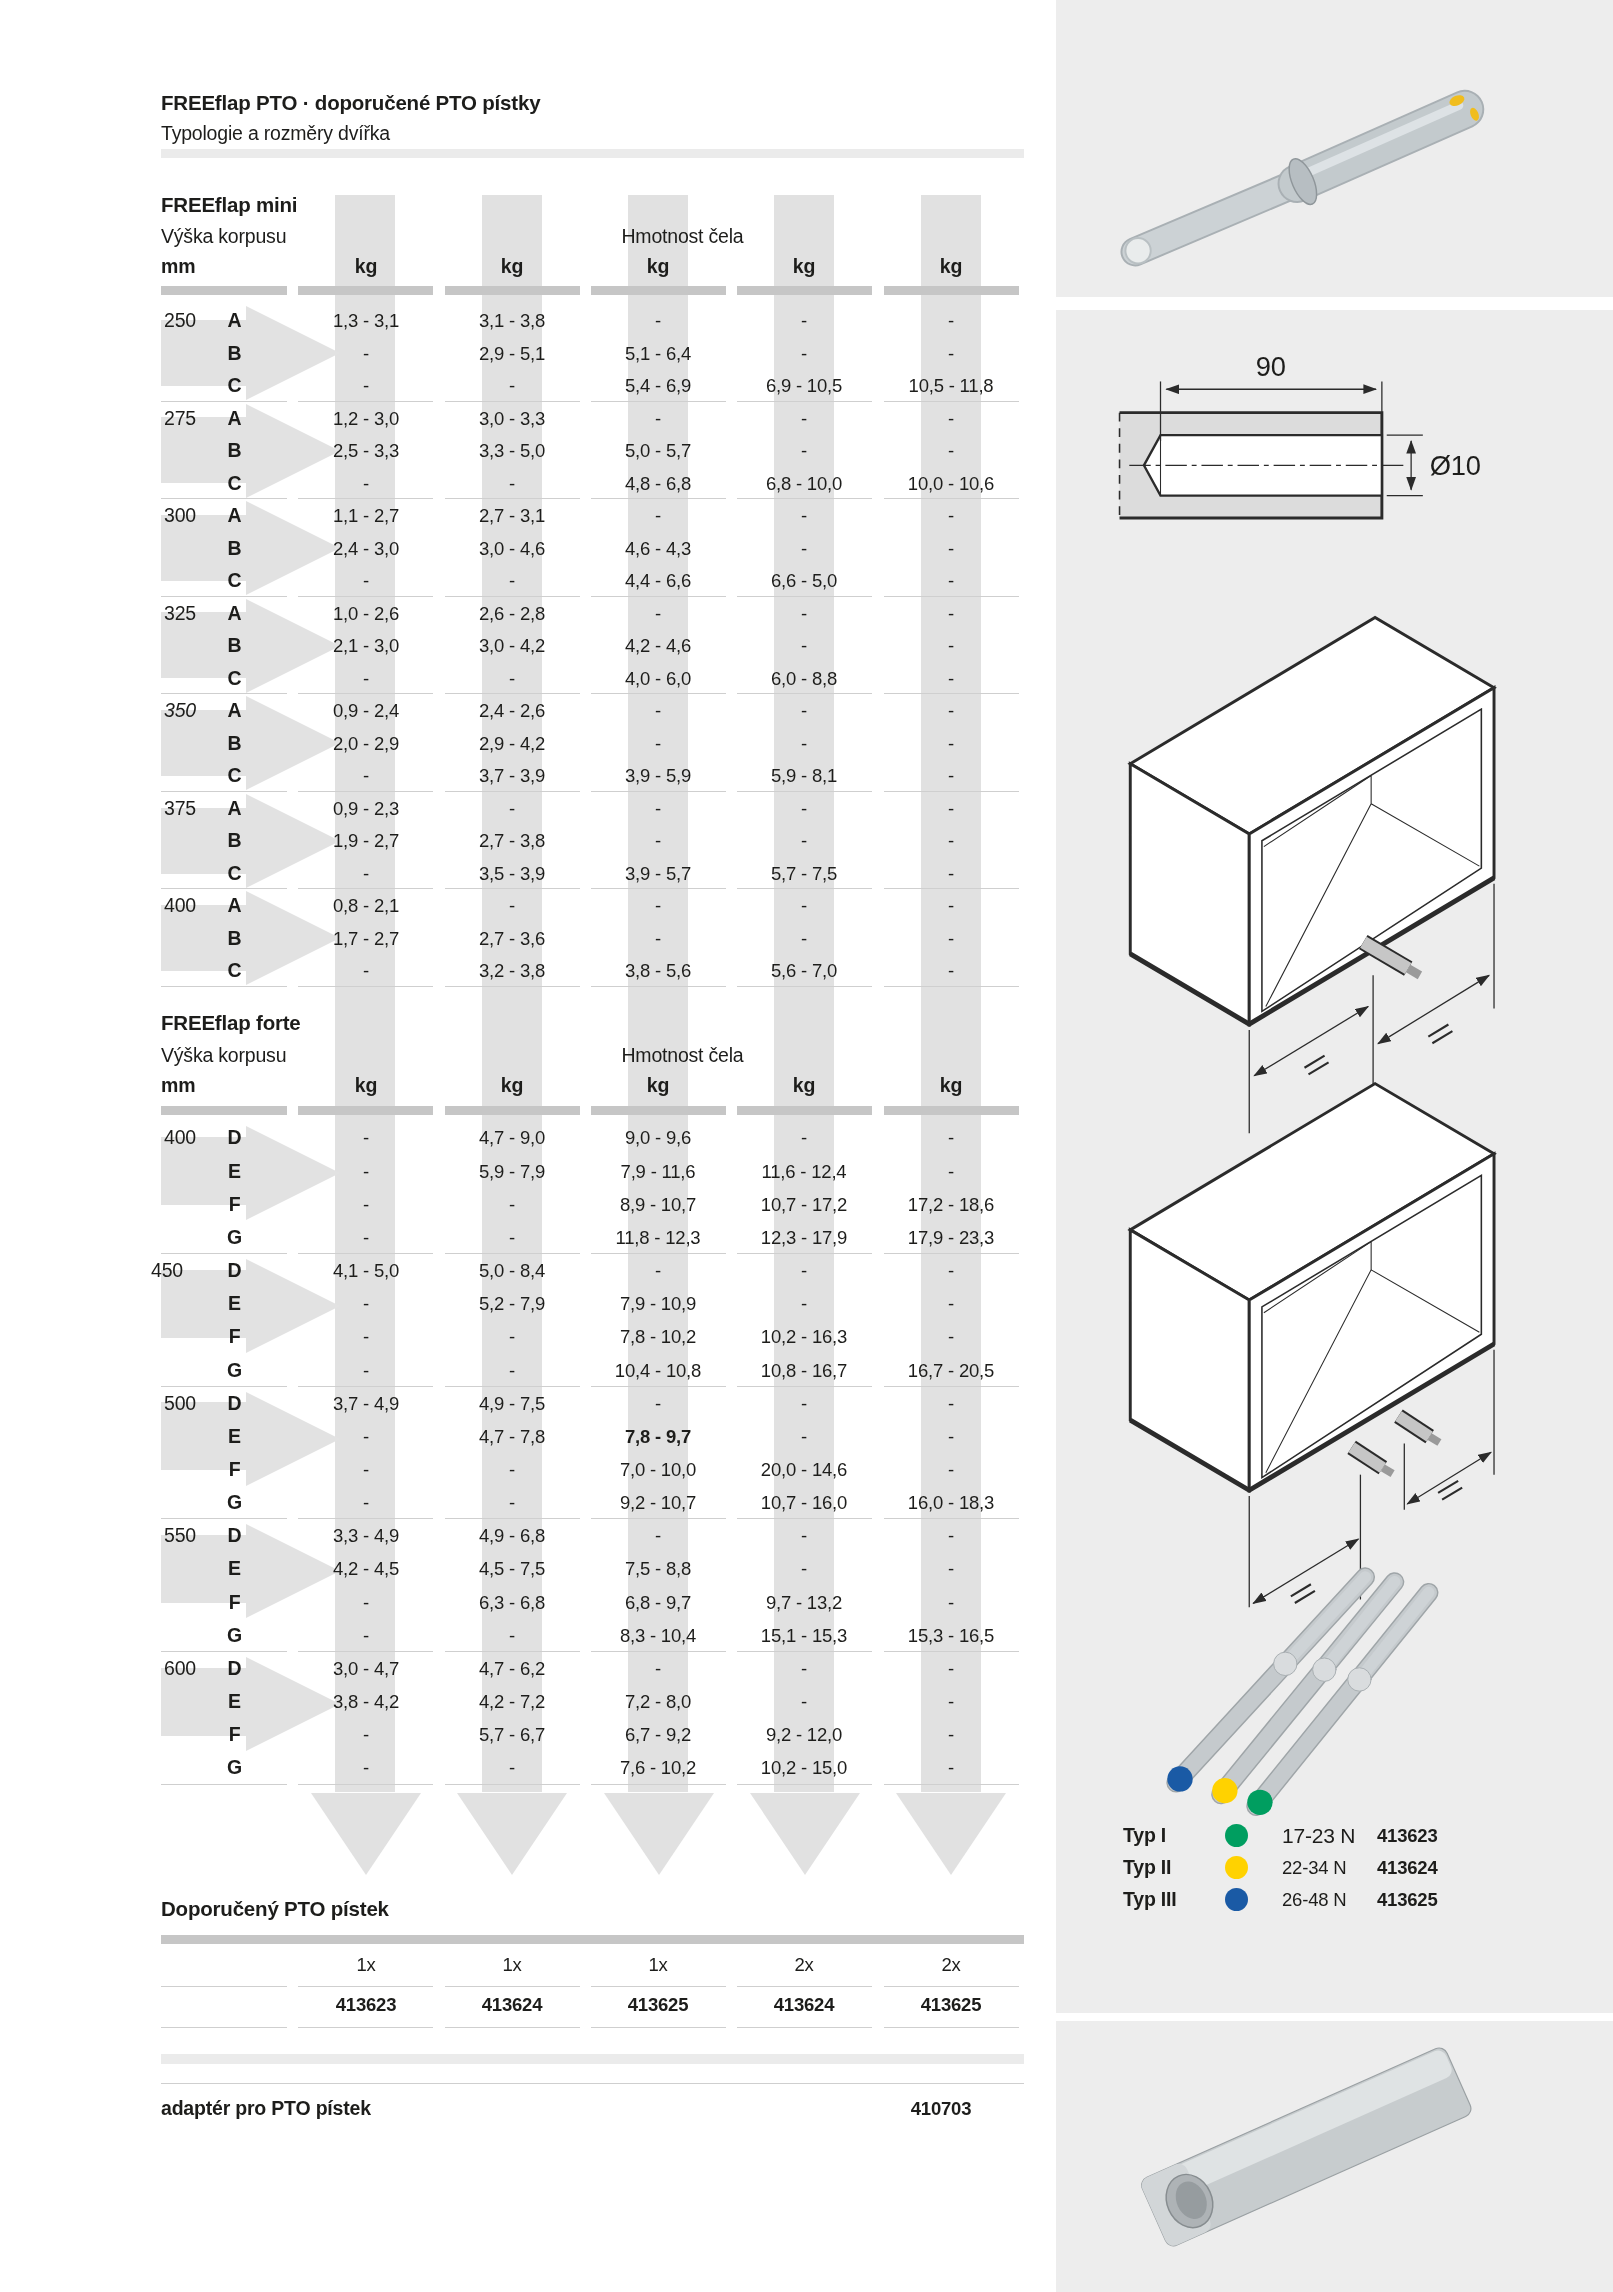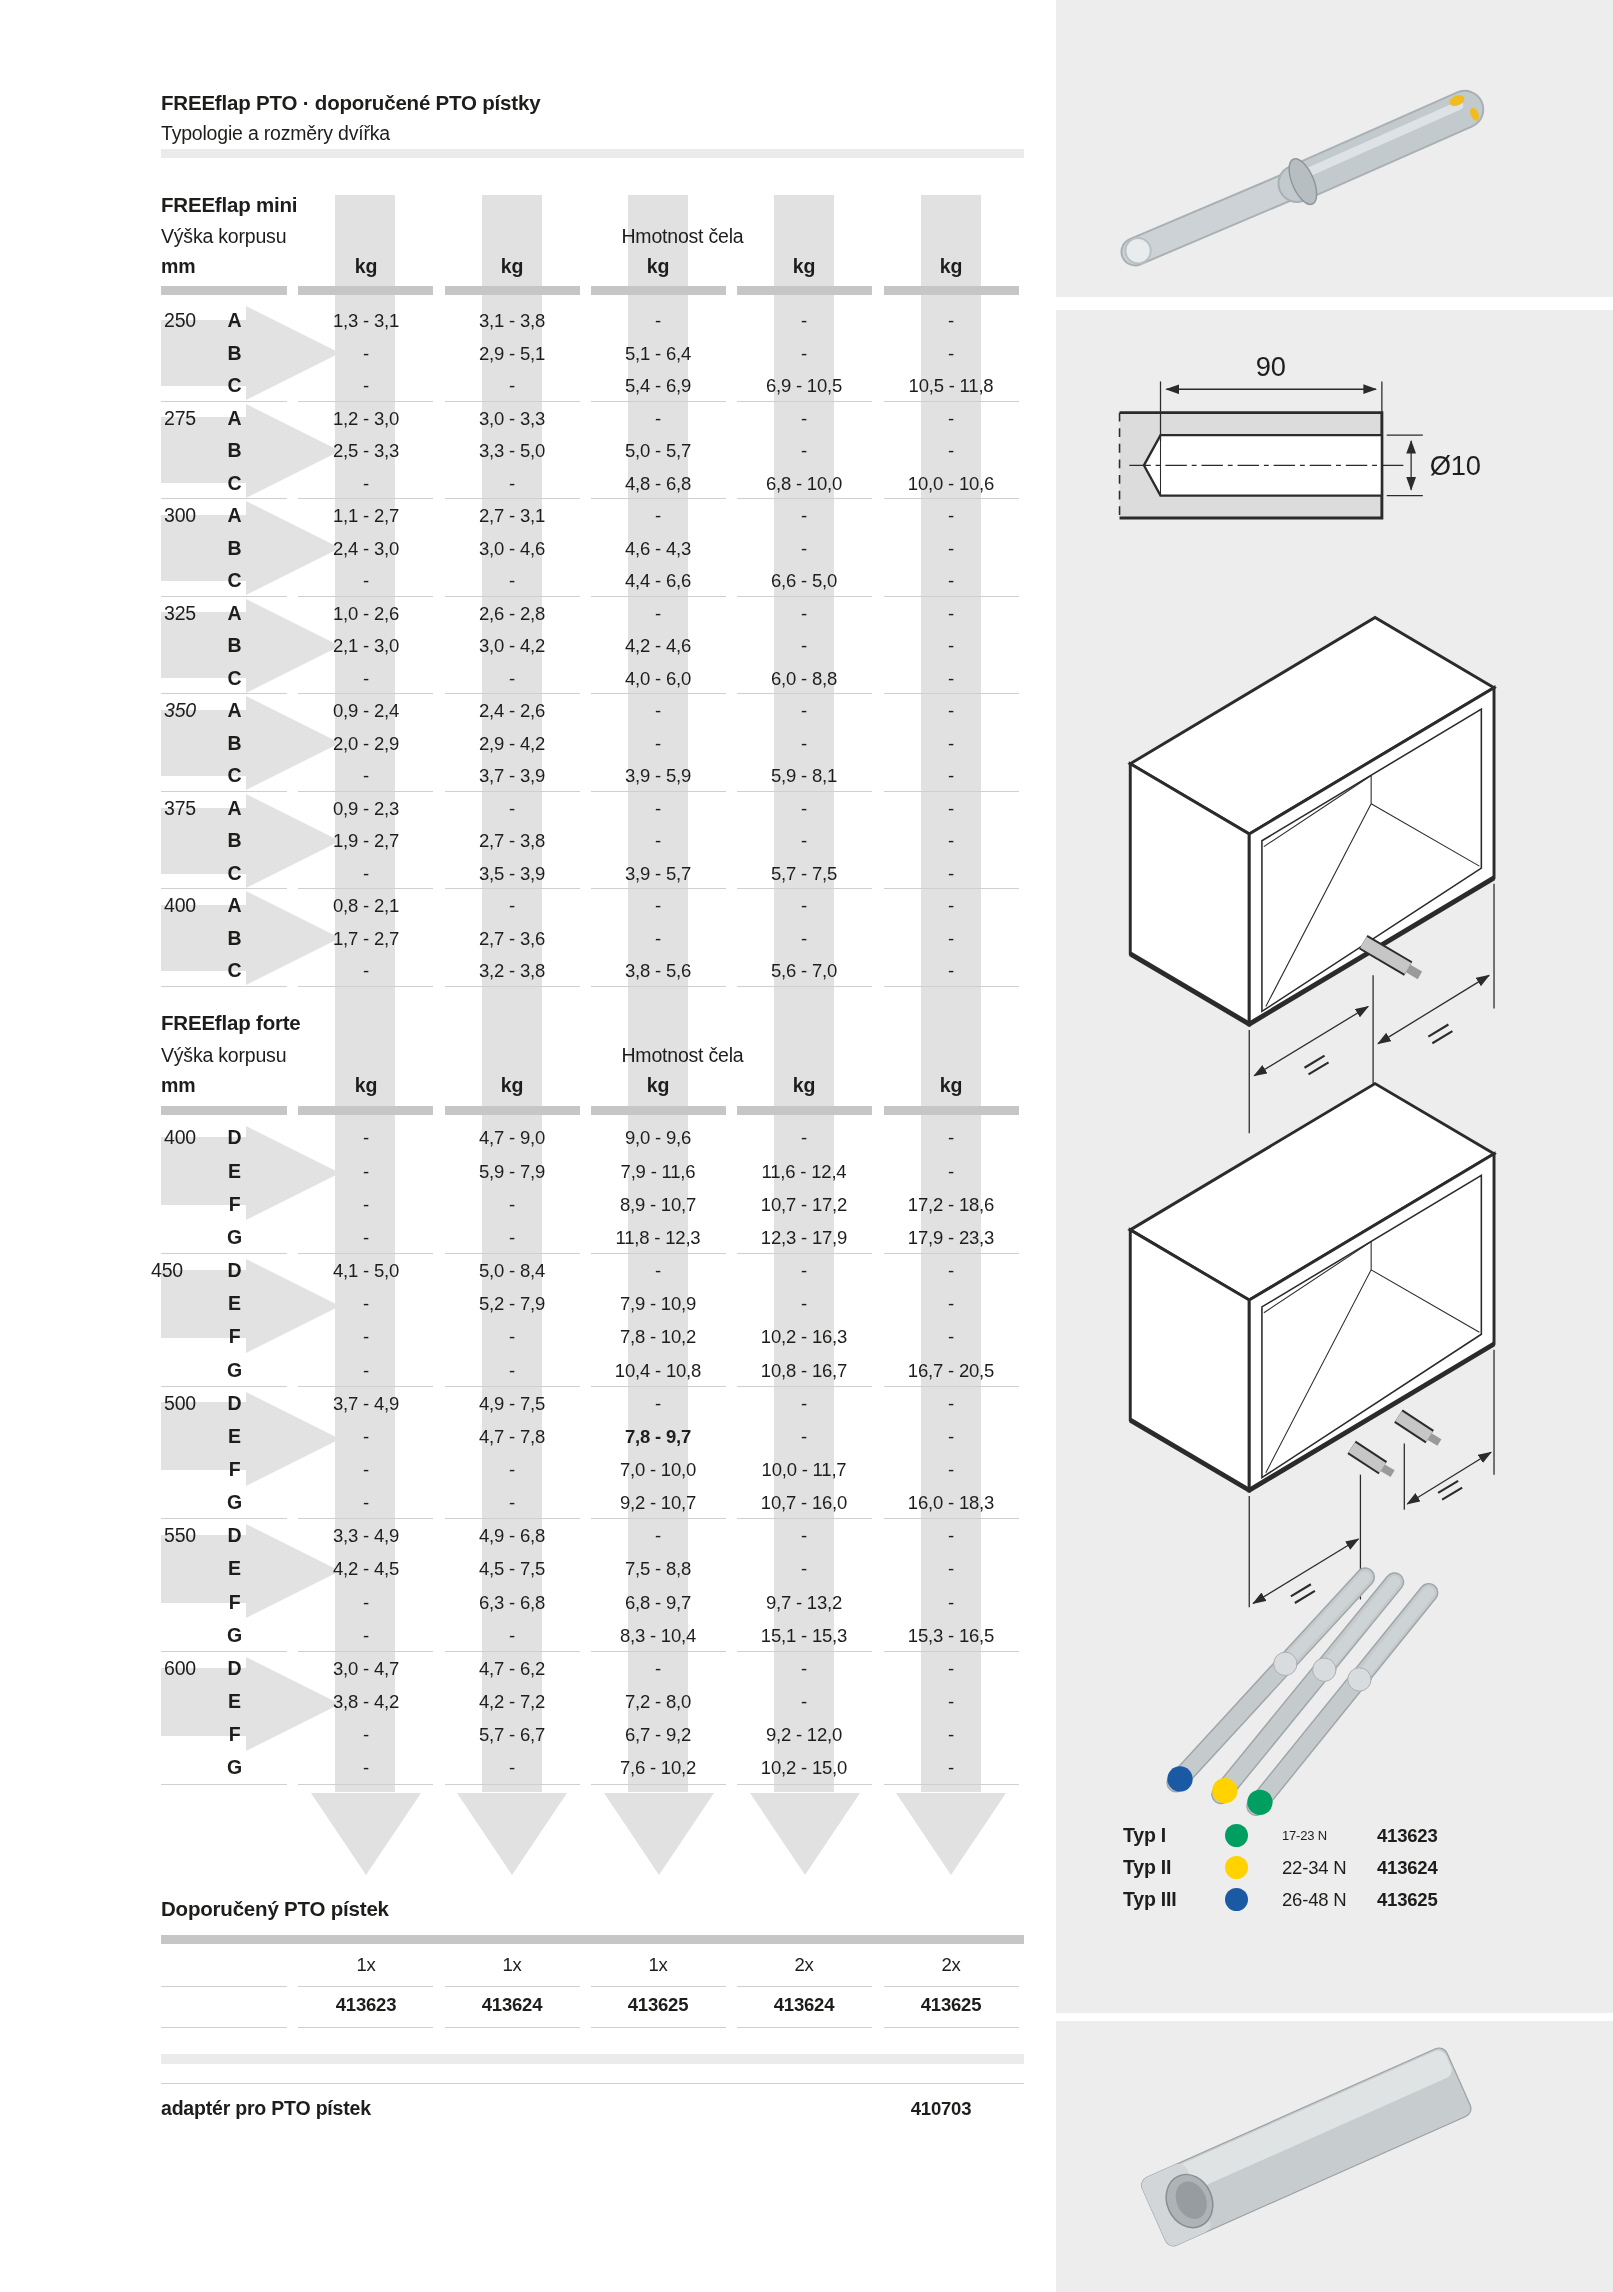--- a/index.html
+++ b/index.html
@@ -358,21 +358,21 @@
       <div class="lab b c" style="left: 205px; top: 1424px; width: 59px; text-align: center;">E</div>
       <div class="cell" style="left: 293px; top: 1424px;">-</div>
       <div class="cell" style="left: 439px; top: 1424px;">4,7 - 7,8</div>
       <div class="cell" style="left: 585px; top: 1424px; font-weight: bold;">7,8 - 9,7</div>
       <div class="cell" style="left: 731px; top: 1424px;">-</div>
       <div class="cell" style="left: 878px; top: 1424px;">-</div>
       <div class="lab b c" style="left: 205px; top: 1457px; width: 59px; text-align: center;">F</div>
       <div class="cell" style="left: 293px; top: 1457px;">-</div>
       <div class="cell" style="left: 439px; top: 1457px;">-</div>
       <div class="cell" style="left: 585px; top: 1457px;">7,0 - 10,0</div>
-      <div class="cell" style="left: 731px; top: 1457px;">10,0 - 11,7</div>
+      <div class="cell" style="left: 731px; top: 1457px;">20,0 - 14,6</div>
       <div class="cell" style="left: 878px; top: 1457px;">-</div>
       <div class="lab b c" style="left: 205px; top: 1490px; width: 59px; text-align: center;">G</div>
       <div class="cell" style="left: 293px; top: 1490px;">-</div>
       <div class="cell" style="left: 439px; top: 1490px;">-</div>
       <div class="cell" style="left: 585px; top: 1490px;">9,2 - 10,7</div>
       <div class="cell" style="left: 731px; top: 1490px;">10,7 - 16,0</div>
       <div class="cell" style="left: 878px; top: 1490px;">16,0 - 18,3</div>
       <div class="sep" style="left: 161px; top: 1518px; width: 126px;"></div>
       <div class="sep" style="left: 298px; top: 1518px; width: 135px;"></div>
       <div class="sep" style="left: 445px; top: 1518px; width: 135px;"></div>
@@ -462,21 +462,21 @@
       <div class="cell b" style="left: 731px; top: 1992px;">413624</div>
       <div class="cell b" style="left: 878px; top: 1992px;">413625</div>
       <div class="sep" style="left: 161px; top: 2027px; width: 126px;"></div>
       <div class="sep" style="left: 298px; top: 2027px; width: 135px;"></div>
       <div class="sep" style="left: 445px; top: 2027px; width: 135px;"></div>
       <div class="sep" style="left: 591px; top: 2027px; width: 135px;"></div>
       <div class="sep" style="left: 737px; top: 2027px; width: 135px;"></div>
       <div class="sep" style="left: 884px; top: 2027px; width: 135px;"></div>
       <div class="lab b" style="left: 1123px; top: 1823px; width: 98px;">Typ I</div>
       <div class="dot" style="left: 1225px; top: 1824px; background: rgb(0, 158, 96);"></div>
-      <div class="lab" style="left: 1282px; top: 1823px; font-size: 13px;">17-23 N</div>
+      <div class="lab" style="left: 1282px; top: 1823px; font-size: 21px;">17-23 N</div>
       <div class="lab b" style="left: 1377px; top: 1823px; font-size: 18.5px;">413623</div>
       <div class="lab b" style="left: 1123px; top: 1855px; width: 98px;">Typ II</div>
       <div class="dot" style="left: 1225px; top: 1856px; background: rgb(255, 210, 0);"></div>
       <div class="lab" style="left: 1282px; top: 1855px; font-size: 18.5px;">22-34 N</div>
       <div class="lab b" style="left: 1377px; top: 1855px; font-size: 18.5px;">413624</div>
       <div class="lab b" style="left: 1123px; top: 1887px; width: 98px;">Typ III</div>
       <div class="dot" style="left: 1225px; top: 1888px; background: rgb(26, 90, 165);"></div>
       <div class="lab" style="left: 1282px; top: 1887px; font-size: 18.5px;">26-48 N</div>
       <div class="lab b" style="left: 1377px; top: 1887px; font-size: 18.5px;">413625</div>
     </div>

